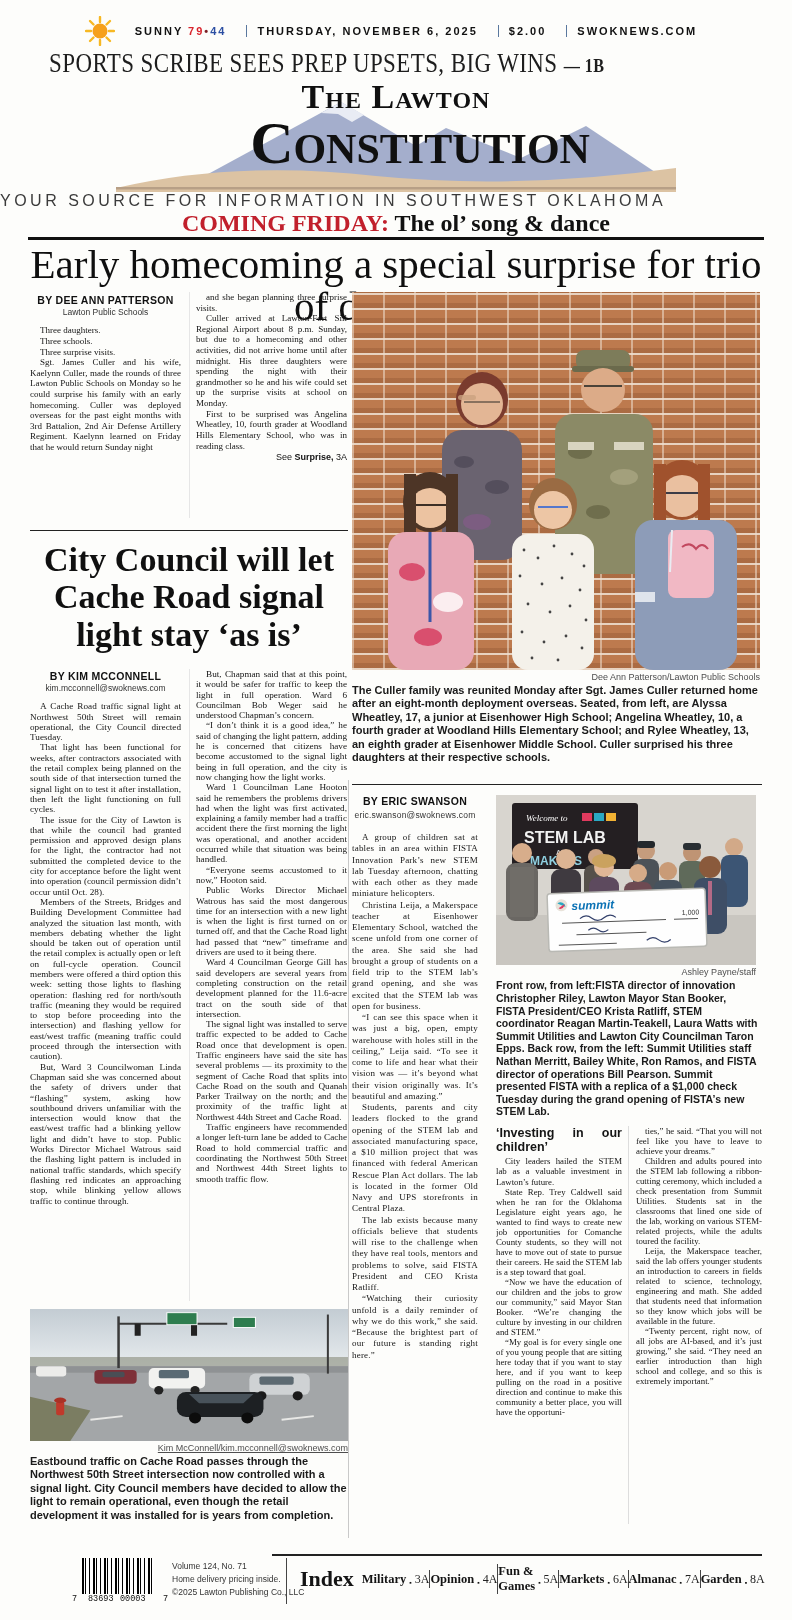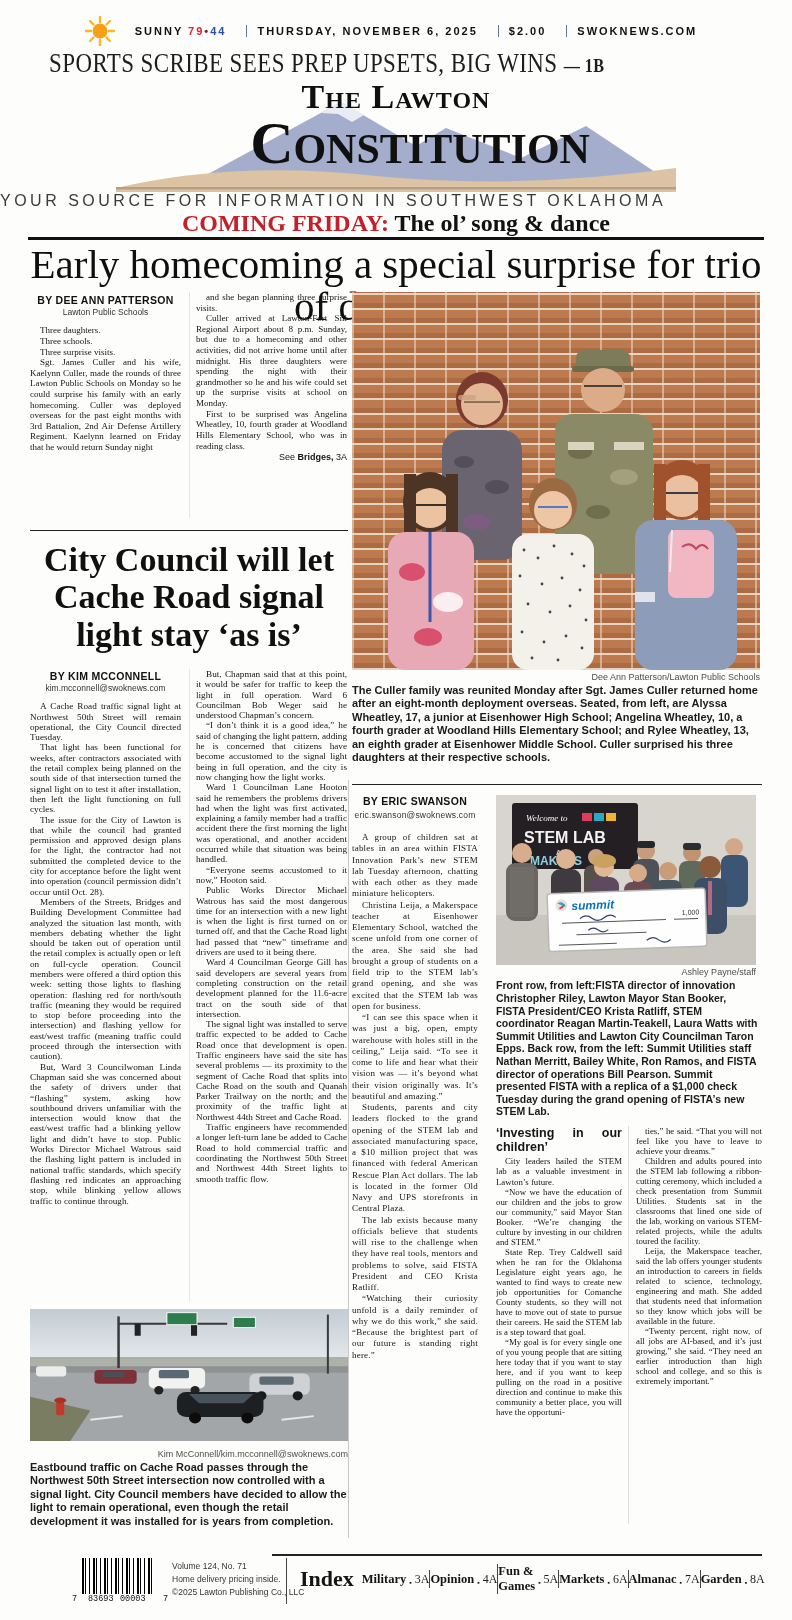--- a/index.html
+++ b/index.html
@@ -56,21 +56,21 @@
   .lead-byline{margin:2px 0 8px 0;}
 
   .cc-rule{height:1px;background:#222;margin:12px 0 10px 0;}
   .cc-head{text-align:center;font-size:34px;line-height:1.1;font-weight:bold;color:#101010;height:116px;}
   .cc-cols{margin-top:12px;height:632px;overflow:hidden;font-size:9.2px;line-height:1.12;}
   .cc-cols .col{width:151px;}
   .cc-cols .col + .col{margin-left:8px;padding-left:6px;border-left:1px solid #e6e6e6;}
   .cc-byline{margin:2px 0 8px 0;}
 
   .traffic-photo{margin-top:8px;width:318px;height:132px;overflow:hidden;position:relative;background:#cdd5da;}
-  .traffic-credit{margin-top:8px;}
+  .traffic-credit{margin-top:2px;text-decoration:underline;}
   .traffic-caption{margin-top:2px;}
 
   
   .region-right{position:absolute;left:352px;top:292px;width:410px;}
   .family-photo{width:408px;height:378px;position:relative;overflow:hidden;
       background-color:#bd7a4e;
       background-image:
         repeating-linear-gradient(0deg, rgba(238,222,206,.9) 0 2px, rgba(0,0,0,0) 2px 15px),
         repeating-linear-gradient(90deg, rgba(238,222,206,.55) 0 2px, rgba(0,0,0,0) 2px 31px),
         repeating-linear-gradient(0deg, rgba(125,70,38,.28) 0 7px, rgba(0,0,0,0) 7px 15px);}
@@ -180,21 +180,21 @@
             <p>Three surprise visits.</p>
             <p>Sgt. James Culler and his wife, Kaelynn Culler, made the rounds of three Lawton Public Schools on Monday so he could surprise his family with an early homecoming. Culler was deployed overseas for the past eight months with 3rd Battalion, 2nd Air Defense Artillery Regiment. Kaelynn learned on Friday that he would return Sunday night</p>
           </div>
       </div>
       <div class="col">
         <div>
             <p>and she began planning three surprise visits.</p>
             <p>Culler arrived at Lawton-Fort Sill Regional Airport about 8 p.m. Sunday, but due to a homecoming and other activities, did not arrive home until after midnight. His three daughters were spending the night with their grandmother so he and his wife could set up the surprise visits at school on Monday.</p>
             <p>First to be surprised was Angelina Wheatley, 10, fourth grader at Woodland Hills Elementary School, who was in reading class.</p>
           </div>
-        <div class="jump"><span>See </span><b>Bridges,</b><span> 3A</span></div>
+        <div class="jump"><span>See </span><b>Surprise,</b><span> 3A</span></div>
       </div>
     </div>
 
     <div class="cc-rule"></div>
 
     <div class="cc-head">City Council will let Cache Road signal light stay ‘as is’</div>
 
     <div class="cols cc-cols">
       <div class="col">
         <div class="byline cc-byline">
@@ -428,22 +428,22 @@
           </svg>
         </div>
         <div class="credit fista-credit">Ashley Payne/staff</div>
         <div class="caption fista-caption">Front row, from left:FISTA director of innovation Christopher Riley, Lawton Mayor Stan Booker, FISTA President/CEO Krista Ratliff, STEM coordinator Reagan Martin-Teakell, Laura Watts with Summit Utilities and Lawton City Councilman Taron Epps. Back row, from the left: Summit Utilities staff Nathan Merritt, Bailey White, Ron Ramos, and FISTA director of operations Bill Pearson. Summit presented FISTA with a replica of a $1,000 check Tuesday during the grand opening of FISTA’s new STEM Lab.</div>
 
         <div class="fista-bottom">
           <div class="fista-colB">
             <div class="subhead">‘Investing in our children’</div>
             <div>
                 <p>City leaders hailed the STEM lab as a valuable investment in Lawton’s future.</p>
+                <p>State Rep. Trey Caldwell said when he ran for the Oklahoma Legislature eight years ago, he wanted to find ways to create new job opportunities for Comanche County students, so they will not have to move out of state to pursue their careers. He said the STEM lab is a step toward that goal.</p>
                 <p>“Now we have the education of our children and the jobs to grow our community,” said Mayor Stan Booker. “We’re changing the culture by investing in our children and STEM.”</p>
-                <p>State Rep. Trey Caldwell said when he ran for the Oklahoma Legislature eight years ago, he wanted to find ways to create new job opportunities for Comanche County students, so they will not have to move out of state to pursue their careers. He said the STEM lab is a step toward that goal.</p>
                 <p>“My goal is for every single one of you young people that are sitting here today that if you want to stay here, and if you want to keep pulling on the road in a positive direction and continue to make this community a better place, you will have the opportuni-</p>
               </div>
           </div>
           <div class="fista-colC">
             <div>
                 <p>ties,” he said. “That you will not feel like you have to leave to achieve your dreams.”</p>
                 <p>Children and adults poured into the STEM lab following a ribbon-cutting ceremony, which included a check presentation from Summit Utilities. Students sat in the classrooms that lined one side of the lab, working on various STEM-related projects, while the adults toured the facility.</p>
                 <p>Leija, the Makerspace teacher, said the lab offers younger students an introduction to careers in fields related to science, technology, engineering and math. She added that students need that information so they know which jobs will be available in the future.</p>
                 <p>“Twenty percent, right now, of all jobs are AI-based, and it’s just growing,” she said. “They need an earlier introduction than high school and college, and so this is extremely important.”</p>
               </div>

